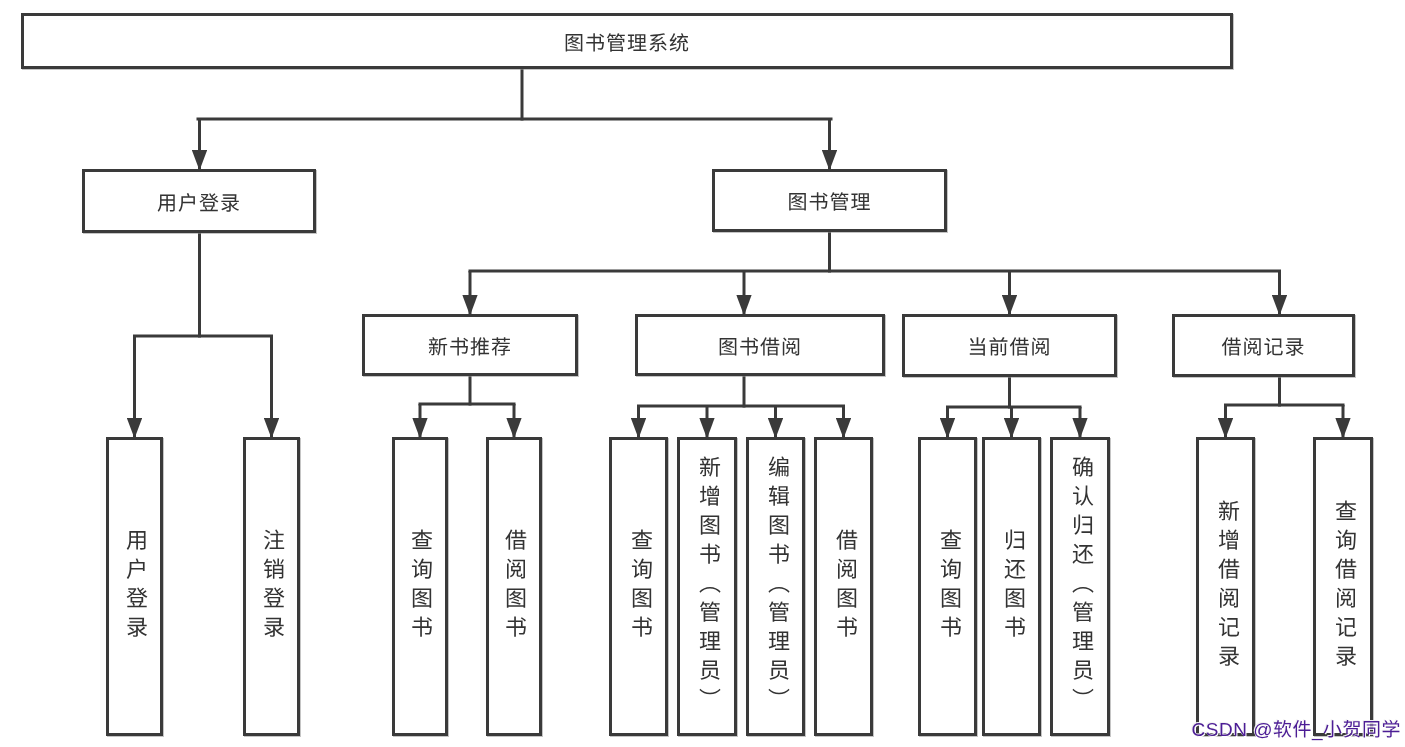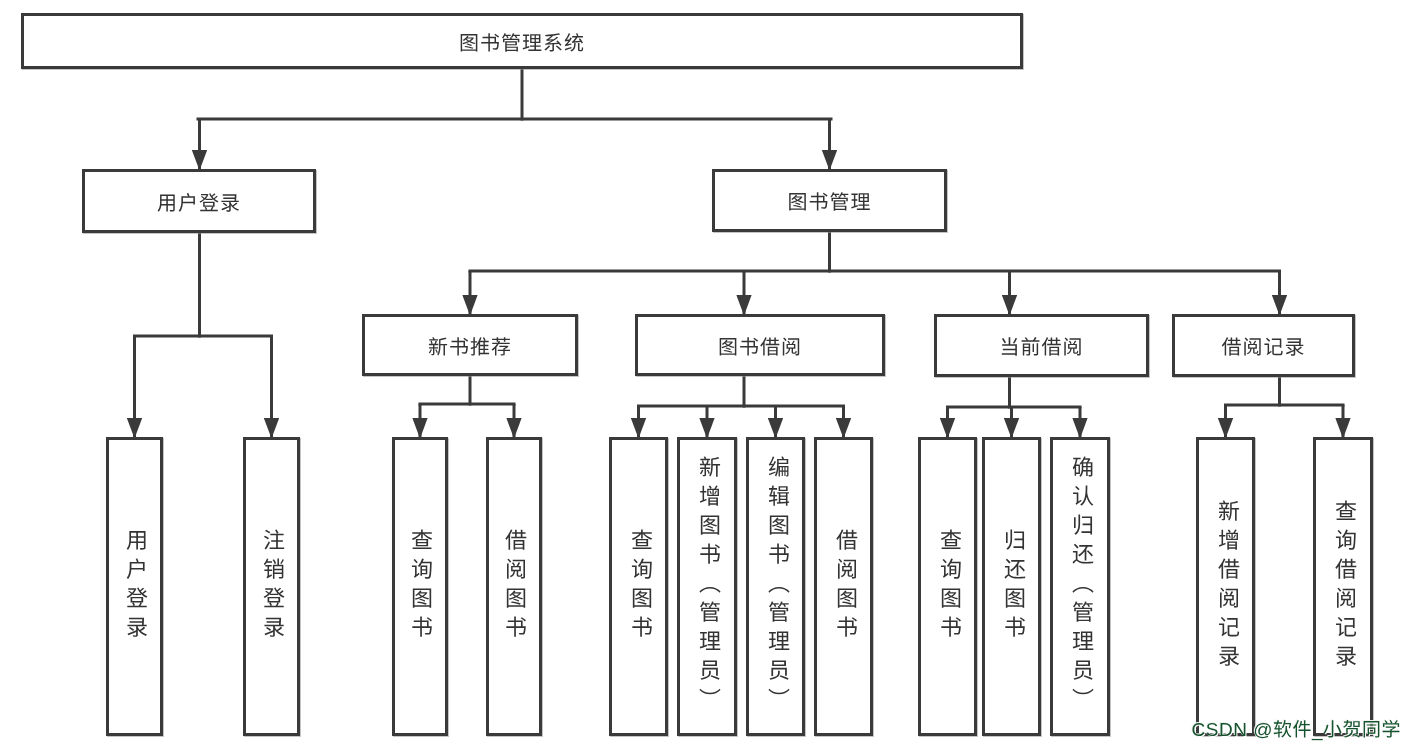--- a/index.html
+++ b/index.html
@@ -42,21 +42,21 @@
     line-height:51px;
     z-index:2;
     box-shadow:1px 1px 0 rgba(150,150,150,.55);
   }
   .vbox.w54{line-height:54px;}
   .watermark{
     position:absolute;
     right:4px;top:714px;
     font-size:19px;
     letter-spacing:.5px;
-    color:#14532d;
+    color:#4c1d95;
     text-shadow:1px 1px 0 #ffffff,-1px -1px 0 #f2f2f2;
     z-index:5;
     white-space:nowrap;
   }
 </style>
 </head>
 <body>
 
 <div class="canvas">
 
@@ -115,28 +115,28 @@
     </g>
 
     <g>
       <line class="cap" x1="1279.5" y1="375" x2="1279.5" y2="405"></line>
       <line class="cap" x1="1225.5" y1="405" x2="1343" y2="405"></line>
       <line x1="1225.5" y1="405" x2="1225.5" y2="438" marker-end="url(#ah)"></line>
       <line x1="1343" y1="405" x2="1343" y2="438" marker-end="url(#ah)"></line>
     </g>
   </svg>
 
-  <div class="hbox" style="left:21px;top:13px;width:1002px;height:56px;">图书管理系统</div>
+  <div class="hbox" style="left:21px;top:13px;width:1212px;height:56px;">图书管理系统</div>
 
   <div class="hbox" style="left:82px;top:169px;width:234px;height:64px;">用户登录</div>
   <div class="hbox" style="left:362px;top:314px;width:216px;height:62px;">新书推荐</div>
 
   <div class="hbox" style="left:712px;top:169px;width:235px;height:63px;">图书管理</div>
   <div class="hbox" style="left:635px;top:314px;width:250px;height:62px;">图书借阅</div>
-  <div class="hbox" style="left:902px;top:314px;width:215px;height:63px;margin-left:32px;">当前借阅</div>
+  <div class="hbox" style="left:902px;top:314px;width:215px;height:63px;">当前借阅</div>
   <div class="hbox" style="left:1172px;top:314px;width:183px;height:63px;">借阅记录</div>
 
   <div class="vbox" style="left:106px;width:57px;">用户登录</div>
   <div class="vbox" style="left:243px;width:57px;">注销登录</div>
 
   <div class="vbox" style="left:392px;width:56px;">查询图书</div>
   <div class="vbox" style="left:486px;width:56px;">借阅图书</div>
 
   <div class="vbox" style="left:609px;width:59px;">查询图书</div>
   <div class="vbox w54" style="left:677px;width:60px;">新增图书（管理员）</div>

